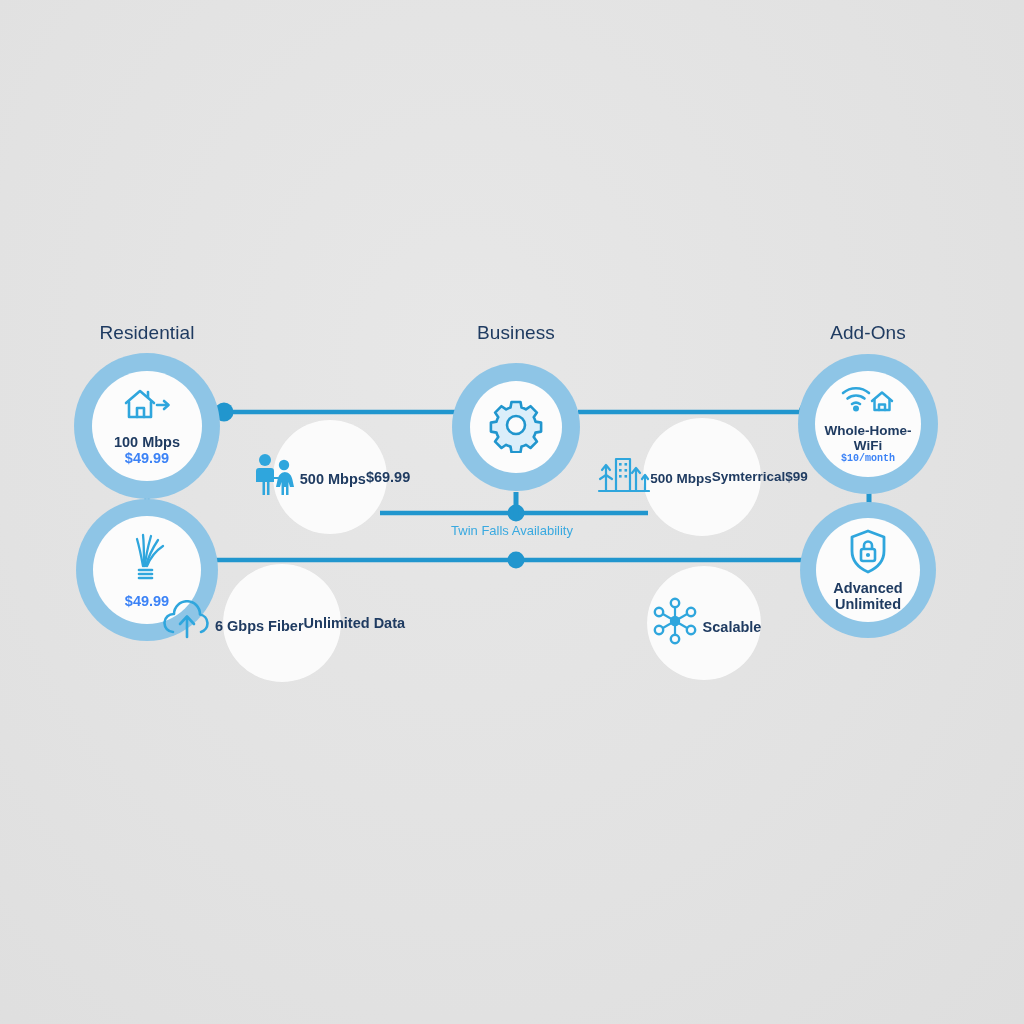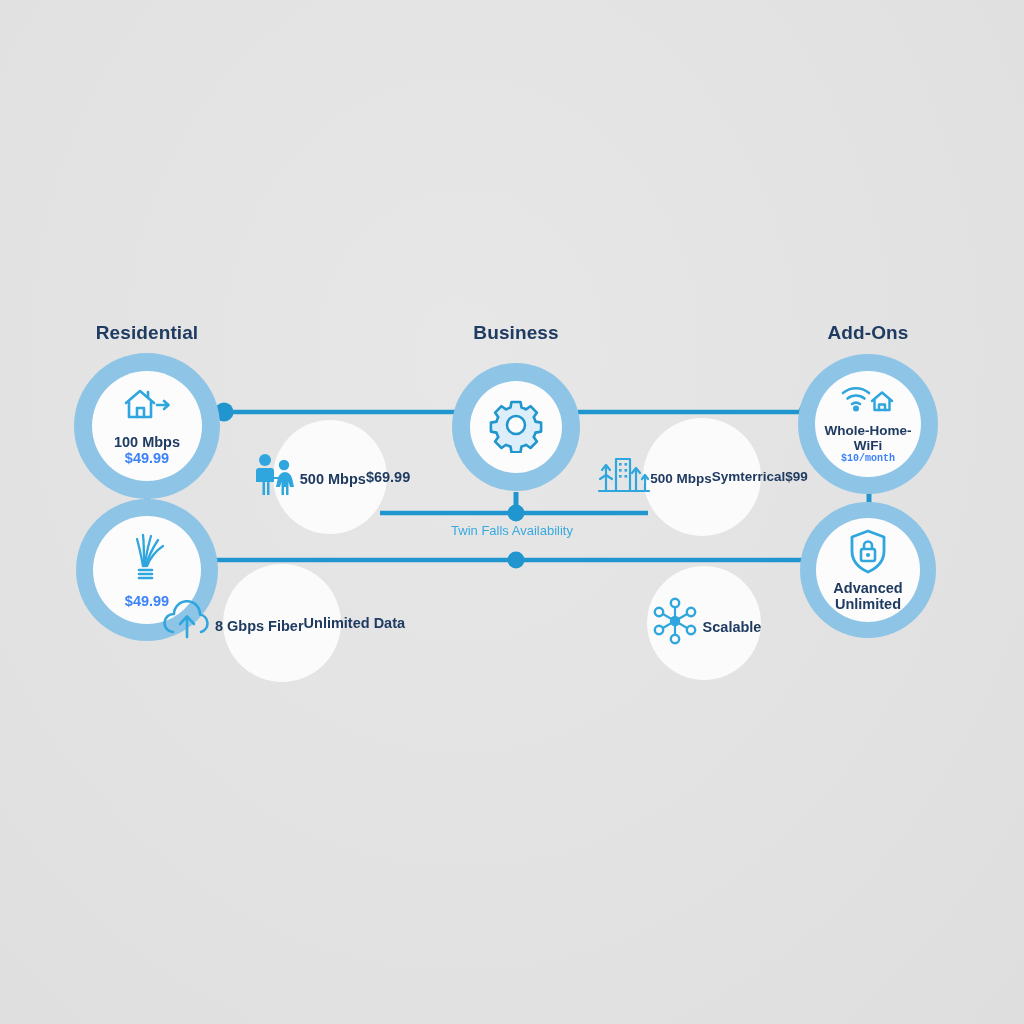--- a/index.html
+++ b/index.html
@@ -26,21 +26,21 @@
     position: absolute;
     left: 0; top: 0;
     width: 1024px; height: 1024px;
   }
 
   
   .col-title {
     position: absolute;
     color: #1f3b61;
     font-size: 19px;
-    font-weight: bold;
+    font-weight: normal;
     letter-spacing: .1px;
     white-space: nowrap;
     transform: translateX(-50%);
   }
 
   
   .hub {
     position: absolute;
     border-radius: 50%;
     background: #8ec5e6;
@@ -251,21 +251,21 @@
   <div class="bubble" style="left:282px; top:623px; width:118px; height:118px;">
     <span class="ico">
       <svg width="56" height="42" viewBox="0 0 56 42">
         <path d="M14 32 A9 9 0 0 1 15 14 A13 13 0 0 1 41 14.5 A9 9 0 0 1 42 32" fill="none" stroke="#2fa6dd" stroke-width="2.6" stroke-linecap="round" stroke-linejoin="round"></path>
         <g stroke="#2fa6dd" stroke-width="2.6" stroke-linecap="round" stroke-linejoin="round" fill="none">
           <path d="M28 37 V17"></path>
           <path d="M21 24 L28 16.5 L35 24"></path>
         </g>
       </svg>
     </span>
-    <span class="ttl" style="margin-top:6px;">8 Gbps Fiber</span>
+    <span class="ttl" style="margin-top:6px;">6 Gbps Fiber</span>
     <span class="ttl">Unlimited Data</span>
   </div>
 
   <div class="bubble" style="left:702px; top:477px; width:118px; height:118px;">
     <span class="ico">
       <svg width="54" height="44" viewBox="0 0 54 44">
         <g fill="none" stroke="#2fa6dd" stroke-width="2.2" stroke-linecap="round" stroke-linejoin="round">
           <path d="M10 38 V13"></path>
           <path d="M6 17 L10 12 L14 17"></path>
           <path d="M10 22 L4 26"></path>

